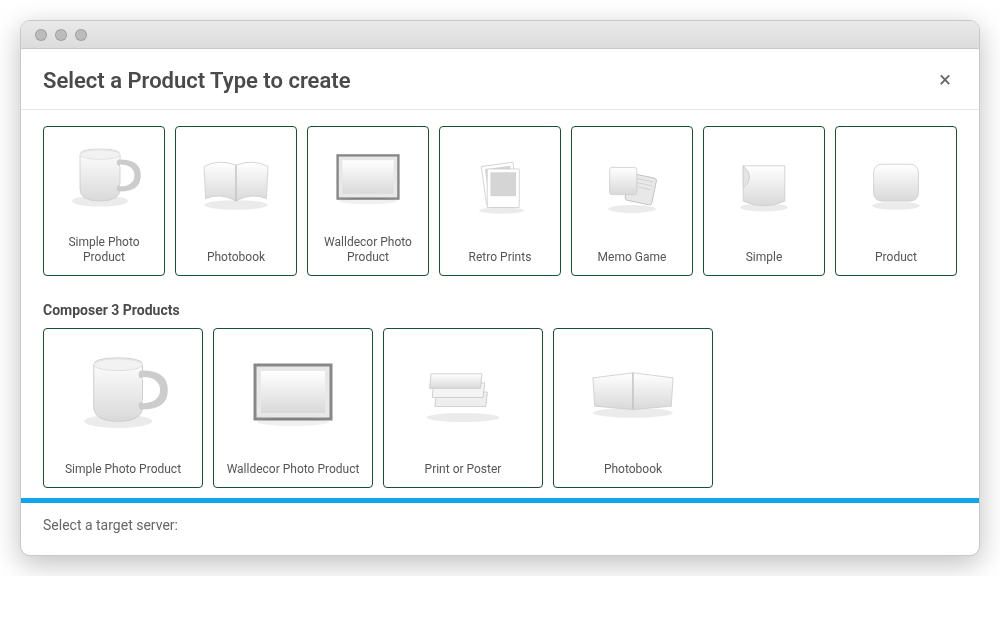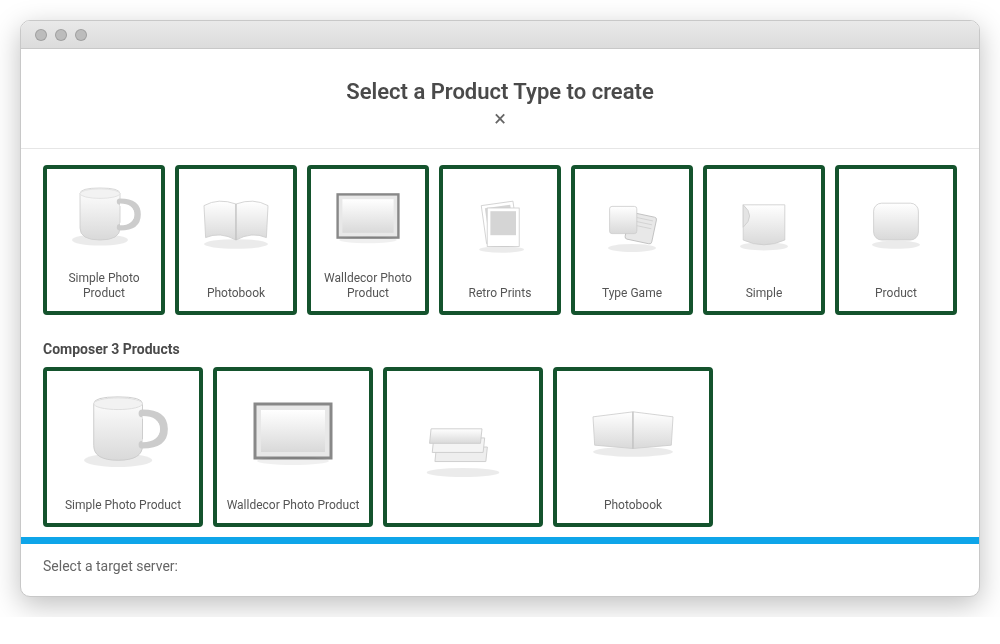--- a/index.html
+++ b/index.html
@@ -34,22 +34,21 @@
     background: #bcbcbc;
     border: 0.5px solid rgba(0,0,0,0.15);
   }
   .content {
     padding: 0;
   }
   .header-row {
     display: flex;
     align-items: center;
     justify-content: space-between;
-    padding: 30px 22px 14px 22px;
-    flex-direction: column;
+    padding: 16px 22px 14px 22px;
   }
   .page-title {
     font-size: 22px;
     font-weight: 600;
     color: #4a4a4a;
   }
   .close-x {
     font-size: 22px;
     color: #666;
     cursor: pointer;
@@ -71,21 +70,21 @@
     margin-bottom: 10px;
   }
   .cards {
     display: flex;
     gap: 10px;
     flex-wrap: nowrap;
   }
   .card {
     width: 122px;
     height: 150px;
-    border: 4px solid #14532d;
+    border: 1px solid #14532d;
     border-radius: 4px;
     display: flex;
     flex-direction: column;
     align-items: center;
     cursor: pointer;
   }
   .cards.wider .card { width: 160px; height: 160px; }
   .thumb {
     width: 100%;
     flex: 1;
@@ -97,21 +96,21 @@
     font-size: 12px;
     color: #555;
     text-align: center;
     padding: 8px 6px 10px 6px;
     line-height: 1.25;
   }
   .target-row {
     padding: 14px 22px 22px 22px;
     font-size: 14px;
     color: #666;
-    border-top: 7px solid #0ea5e9;
+    border-top: 5px solid #0ea5e9;
   }
 
   
   .thumb svg { display:block; }
 
 </style>
 </head>
 <body>
 
 <div class="window">
@@ -216,21 +215,21 @@
       <g transform="rotate(12 60 45)">
                     <rect x="44" y="28" width="34" height="34" rx="3" fill="#e8e8e8" stroke="#bbb"></rect>
         <line x1="48" y1="33" x2="74" y2="33" stroke="#cfcfcf"></line>
                     <line x1="48" y1="38" x2="74" y2="38" stroke="#cfcfcf"></line>
                     <line x1="48" y1="43" x2="74" y2="43" stroke="#cfcfcf"></line>
                   </g>
       <rect x="22" y="18" width="34" height="34" rx="3" fill="url(#gWhite)" stroke="#ccc"></rect>
       <ellipse cx="50" cy="70" rx="30" ry="5" fill="#000" opacity="0.08"></ellipse>
     </svg>
               </div>
-              <div class="card-label">Type Game</div>
+              <div class="card-label">Memo Game</div>
             </div>
             <div class="card">
               <div class="thumb">
                 <svg width="80" height="66" viewBox="0 0 100 80">
                   <defs>
                     <linearGradient id="gWhite" x1="0" y1="0" x2="0" y2="1">
       <stop offset="0" stop-color="#ffffff"></stop>
                       <stop offset="1" stop-color="#d9d9d9"></stop>
                     </linearGradient>
                   </defs>
@@ -305,20 +304,21 @@
                     </linearGradient>
                   </defs>
       <ellipse cx="55" cy="68" rx="40" ry="5" fill="#000" opacity="0.08"></ellipse>
       <g transform="skewX(-6)">
         <rect x="30" y="40" width="56" height="16" fill="#eee" stroke="#ccc"></rect>
         <rect x="26" y="30" width="56" height="16" fill="#f4f4f4" stroke="#ccc"></rect>
         <rect x="22" y="20" width="56" height="16" fill="url(#gWhite)" stroke="#ccc"></rect>
       </g>
     </svg>
               </div>
+              <div class="card-label">Print or Poster</div>
             </div>
             <div class="card">
               <div class="thumb">
                 <svg width="100" height="78" viewBox="0 0 120 70">
                   <defs>
                     <linearGradient id="gWhite" x1="0" y1="0" x2="0" y2="1">
       <stop offset="0" stop-color="#ffffff"></stop>
                       <stop offset="1" stop-color="#d9d9d9"></stop>
                     </linearGradient>
                   </defs>

